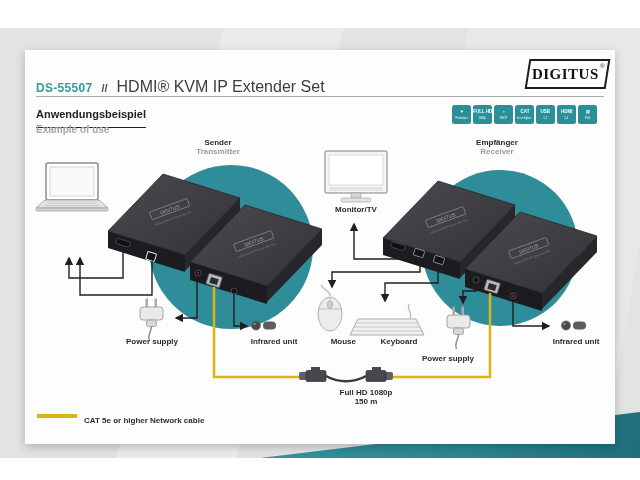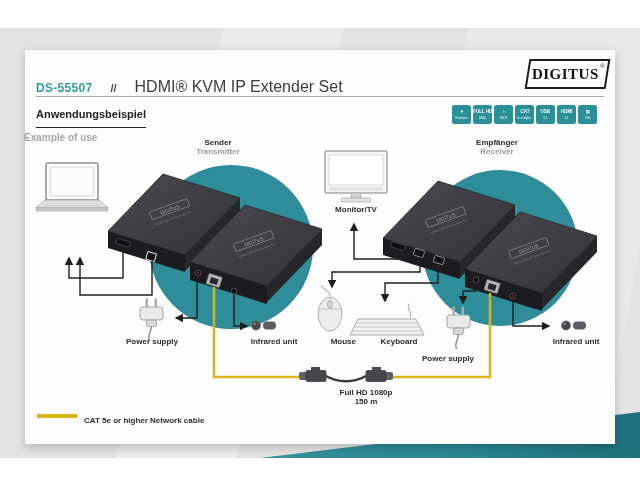--- a/index.html
+++ b/index.html
@@ -12,33 +12,33 @@
       background:linear-gradient(100deg,#34939e 0%,#2b8692 55%,#1f6f7b 100%);
       clip-path:polygon(0% 100%,100% 13%,100% 100%);}
   .card{position:absolute;left:25px;top:50px;width:590px;height:394px;background:#fdfdfd;
         box-shadow:0 3px 9px rgba(0,0,0,.22);z-index:2;}
   .circle{position:absolute;border-radius:50%;background:#2e8d98;z-index:3;}
   .circle.left{left:149px;top:165px;width:164px;height:164px;}
   .circle.right{left:422px;top:170px;width:156px;height:156px;}
   svg.diagram{position:absolute;left:0;top:0;width:640px;height:480px;z-index:4;}
 
   
-  .hdr-row{position:absolute;left:36px;top:78px;display:flex;align-items:baseline;gap:18px;z-index:5;}
+  .hdr-row{position:absolute;left:36px;top:78px;display:flex;align-items:baseline;gap:9px;z-index:5;}
   .model{font-size:12px;font-weight:bold;color:#2f9e9b;letter-spacing:.3px;}
   .sep{font-size:11px;font-weight:bold;color:#4a4a4a;}
   .ptitle{font-size:16px;color:#3c3c3c;}
   .hdr-rule{position:absolute;left:36px;top:96px;width:568px;height:1px;background:#ababab;z-index:5;}
   .brand{position:absolute;left:527px;top:59px;width:77px;height:26px;border:2px solid #1c1c1c;
          transform:skewX(-9deg);background:#fff;display:flex;align-items:center;justify-content:center;z-index:5;}
   .brand-text{transform:skewX(9deg);font-family:"Liberation Serif","DejaVu Serif",serif;font-weight:bold;
               font-size:15px;color:#111;letter-spacing:.5px;}
   .brand-reg{transform:skewX(9deg);font-size:6px;color:#111;align-self:flex-start;margin-top:2px;}
   .sec-title{position:absolute;left:36px;top:108px;font-size:11px;font-weight:bold;color:#222;
              border-bottom:1.5px solid #222;padding-bottom:7px;z-index:5;}
-  .sec-sub{position:absolute;left:24px;top:124px;font-size:10px;font-weight:bold;color:#a6a6a6;z-index:5;margin-top:8px;}
+  .sec-sub{position:absolute;left:36px;top:124px;font-size:10px;font-weight:bold;color:#a6a6a6;z-index:5;}
 
   
   .badges{position:absolute;left:452px;top:105px;display:flex;gap:2px;z-index:5;}
   .badge{width:19px;height:19px;background:#2b8f98;border-radius:2.5px;color:#fff;display:flex;
          flex-direction:column;align-items:center;justify-content:center;overflow:hidden;}
   .b-top{font-size:6px;font-weight:bold;line-height:1;white-space:nowrap;transform:scale(.75);}
   .b-bot{font-size:6px;line-height:1;white-space:nowrap;transform:scale(.45);margin-top:1px;}
 
   
   .lbl{position:absolute;font-size:8px;font-weight:bold;color:#2b2b2b;text-align:center;line-height:1.18;z-index:5;}

